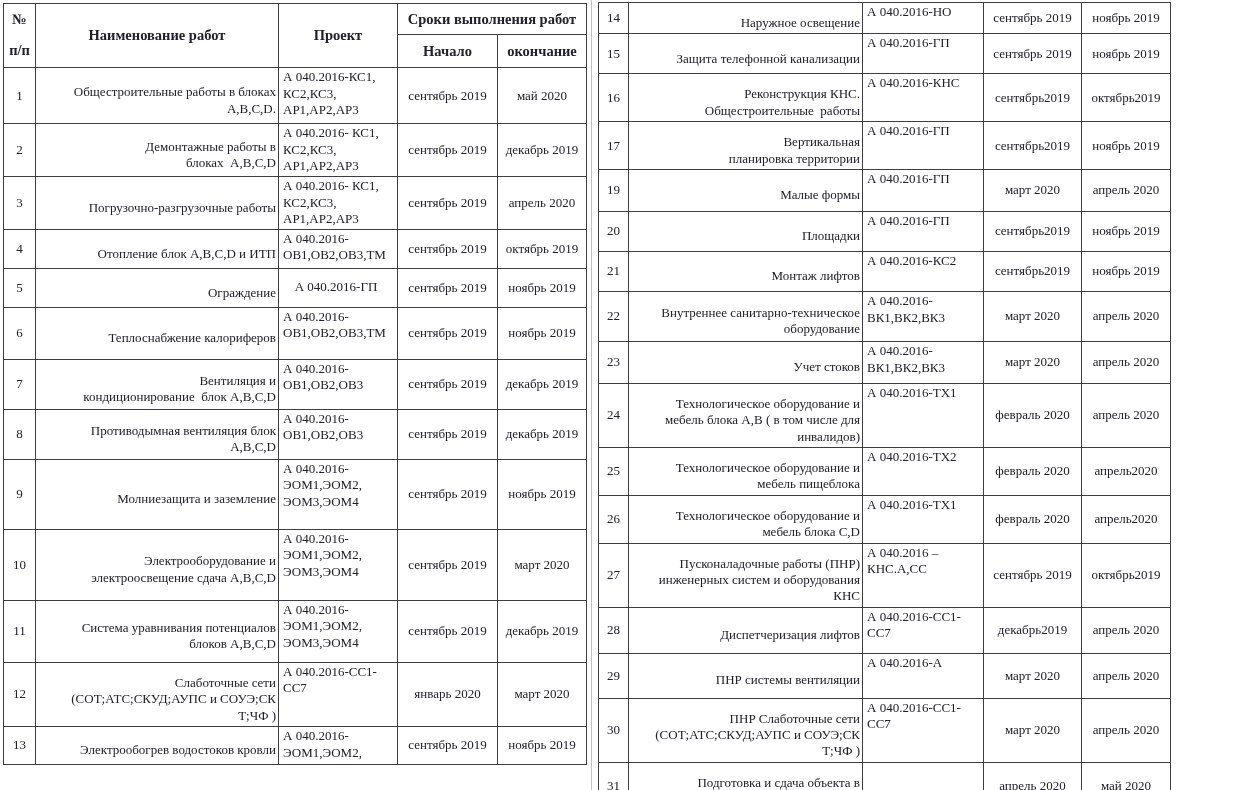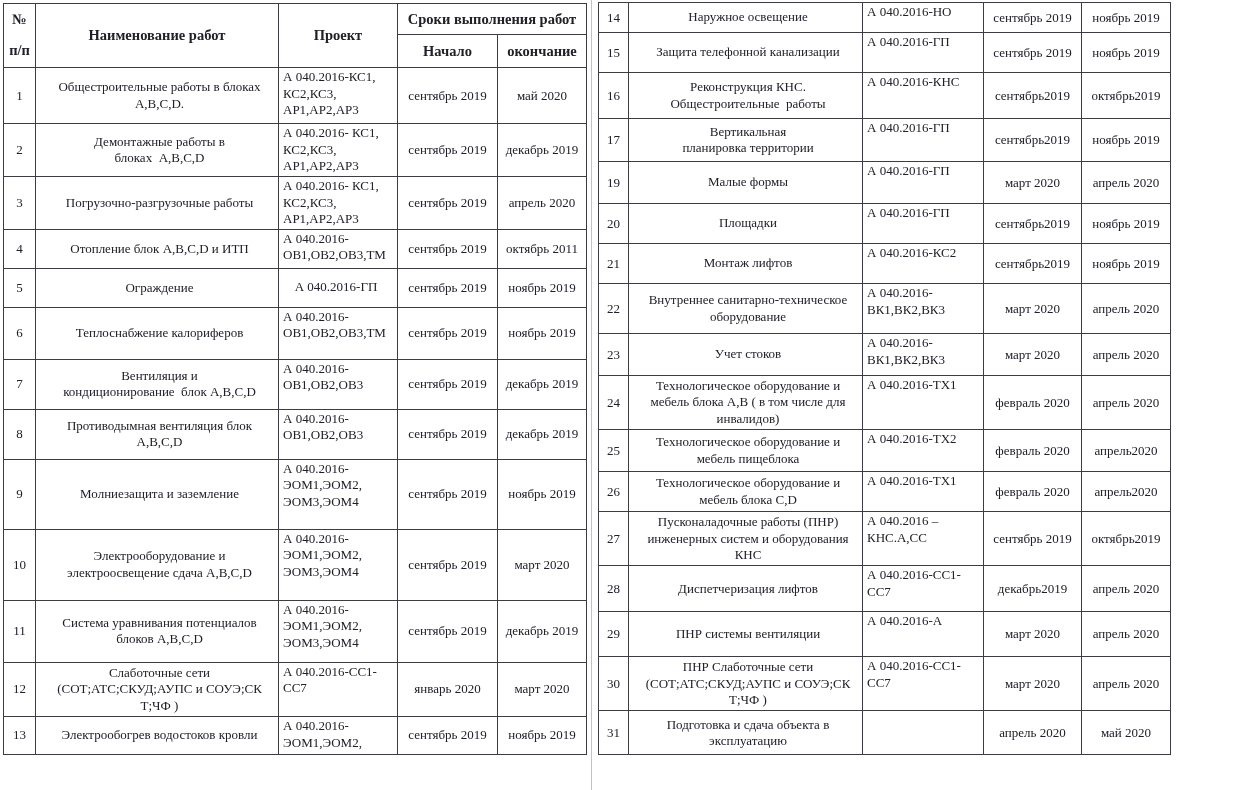--- a/index.html
+++ b/index.html
@@ -20,22 +20,22 @@
     font-size:14.5px; font-weight:bold; text-align:center;
     vertical-align:middle; padding:2px 3px;
   }
   .sched td { font-size:13px; }
   .hdr-num-wrap {
     display:flex; flex-direction:column; justify-content:space-between;
     height:48px; padding:2px 0 3px 0; align-items:center;
   }
   .c-num-cell { text-align:center; vertical-align:middle; }
   .c-name {
-    text-align:center; vertical-align:middle;
-    padding:2px 2px 2px 7px; white-space:pre-wrap; line-height:1.26;
+    text-align:right; vertical-align:middle;
+    padding:12px 2px 2px 7px; white-space:pre-wrap; line-height:1.26;
   }
   .c-project {
     text-align:left; vertical-align:top;
     padding:1px 8px 1px 4px; white-space:pre-wrap; line-height:1.28;
   }
   .c-date { text-align:center; vertical-align:middle; padding:1px 2px; }
   
   .t-left tbody tr:nth-child(5) .c-project { text-align:center; vertical-align:middle; }
   .t-left thead tr:nth-child(1) th { height:26px; }
   .t-left thead tr:nth-child(2) th { height:28px;margin-top:44px; }
@@ -103,21 +103,21 @@
 АР1,АР2,АР3</td>
           <td class="c-date">сентябрь 2019</td>
           <td class="c-date">апрель 2020</td>
         </tr>
         <tr style="height: 39px;">
           <td class="c-num-cell">4</td>
           <td class="c-name">Отопление блок А,В,С,D и ИТП</td>
           <td class="c-project">А 040.2016-
 ОВ1,ОВ2,ОВ3,ТМ</td>
           <td class="c-date">сентябрь 2019</td>
-          <td class="c-date">октябрь 2011</td>
+          <td class="c-date">октябрь 2019</td>
         </tr>
         <tr style="height: 39px;">
           <td class="c-num-cell">5</td>
           <td class="c-name">Ограждение</td>
           <td class="c-project">А 040.2016-ГП</td>
           <td class="c-date">сентябрь 2019</td>
           <td class="c-date">ноябрь 2019</td>
         </tr>
         <tr style="height: 52px;">
           <td class="c-num-cell">6</td>

